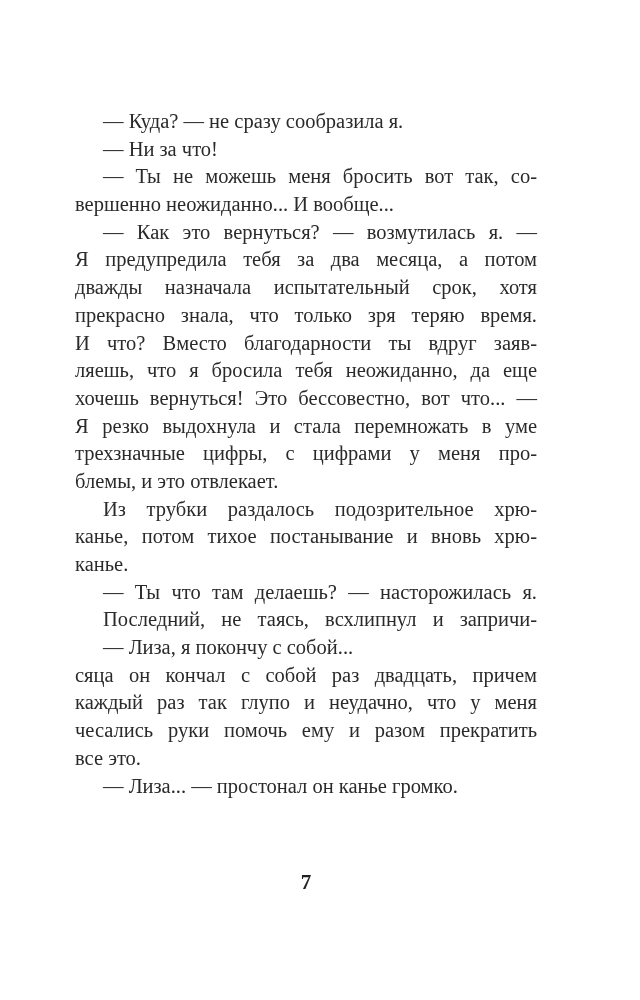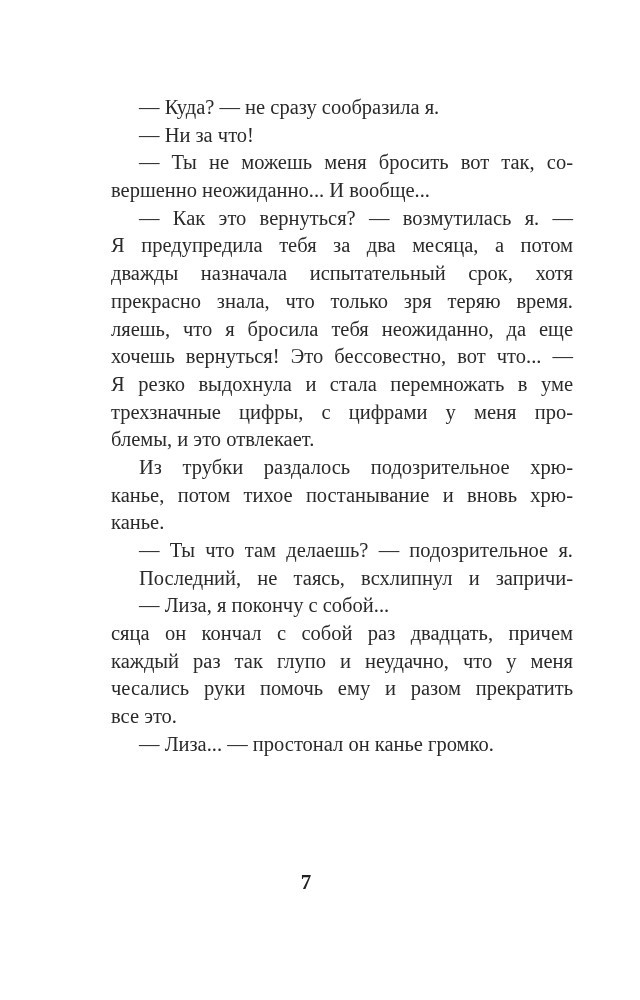--- a/index.html
+++ b/index.html
@@ -17,23 +17,22 @@
     }
     .page {
       position: absolute;
       left: 0; top: 0;
       width: 640px; height: 1000px;
       background: #ffffff;
     }
     .text-block {
       position: absolute;
       left: 75px;
-      top: 94px;
+      top: 108px;
       width: 462px;
-      margin-left: 36px;
     }
     .line {
       height: 27.7px;
       line-height: 27.7px;
       font-size: 20.5px;
       white-space: nowrap;
       text-align: justify;
       text-align-last: justify;
       overflow: visible;
     }
@@ -60,29 +59,30 @@
 <div class="page">
   <div class="text-block">
     <div class="line indent last">— Куда? — не сразу сообразила я.</div>
     <div class="line indent last">— Ни за что!</div>
     <div class="line indent">— Ты не можешь меня бросить вот так, со-</div>
     <div class="line last">вершенно неожиданно... И вообще...</div>
     <div class="line indent">— Как это вернуться? — возмутилась я. —</div>
     <div class="line">Я предупредила тебя за два месяца, а потом</div>
     <div class="line">дважды назначала испытательный срок, хотя</div>
     <div class="line">прекрасно знала, что только зря теряю время.</div>
+    <div class="line">И что? Вместо благодарности ты вдруг заяв-</div>
     <div class="line">ляешь, что я бросила тебя неожиданно, да еще</div>
     <div class="line">хочешь вернуться! Это бессовестно, вот что... —</div>
     <div class="line">Я резко выдохнула и стала перемножать в уме</div>
     <div class="line">трехзначные цифры, с цифрами у меня про-</div>
     <div class="line last">блемы, и это отвлекает.</div>
     <div class="line indent">Из трубки раздалось подозрительное хрю-</div>
     <div class="line">канье, потом тихое постанывание и вновь хрю-</div>
     <div class="line last">канье.</div>
-    <div class="line indent">— Ты что там делаешь? — подозрительное я.</div>
+    <div class="line indent">— Ты что там делаешь? — насторожилась я.</div>
     <div class="line indent">Последний, не таясь, всхлипнул и запричи-</div>
     <div class="line indent last">— Лиза, я покончу с собой...</div>
     <div class="line">сяца он кончал с собой раз двадцать, причем</div>
     <div class="line">каждый раз так глупо и неудачно, что у меня</div>
     <div class="line">чесались руки помочь ему и разом прекратить</div>
     <div class="line last">все это.</div>
     <div class="line indent last">— Лиза... — простонал он канье громко.</div>
   </div>
 
   <div class="page-number">7</div>

